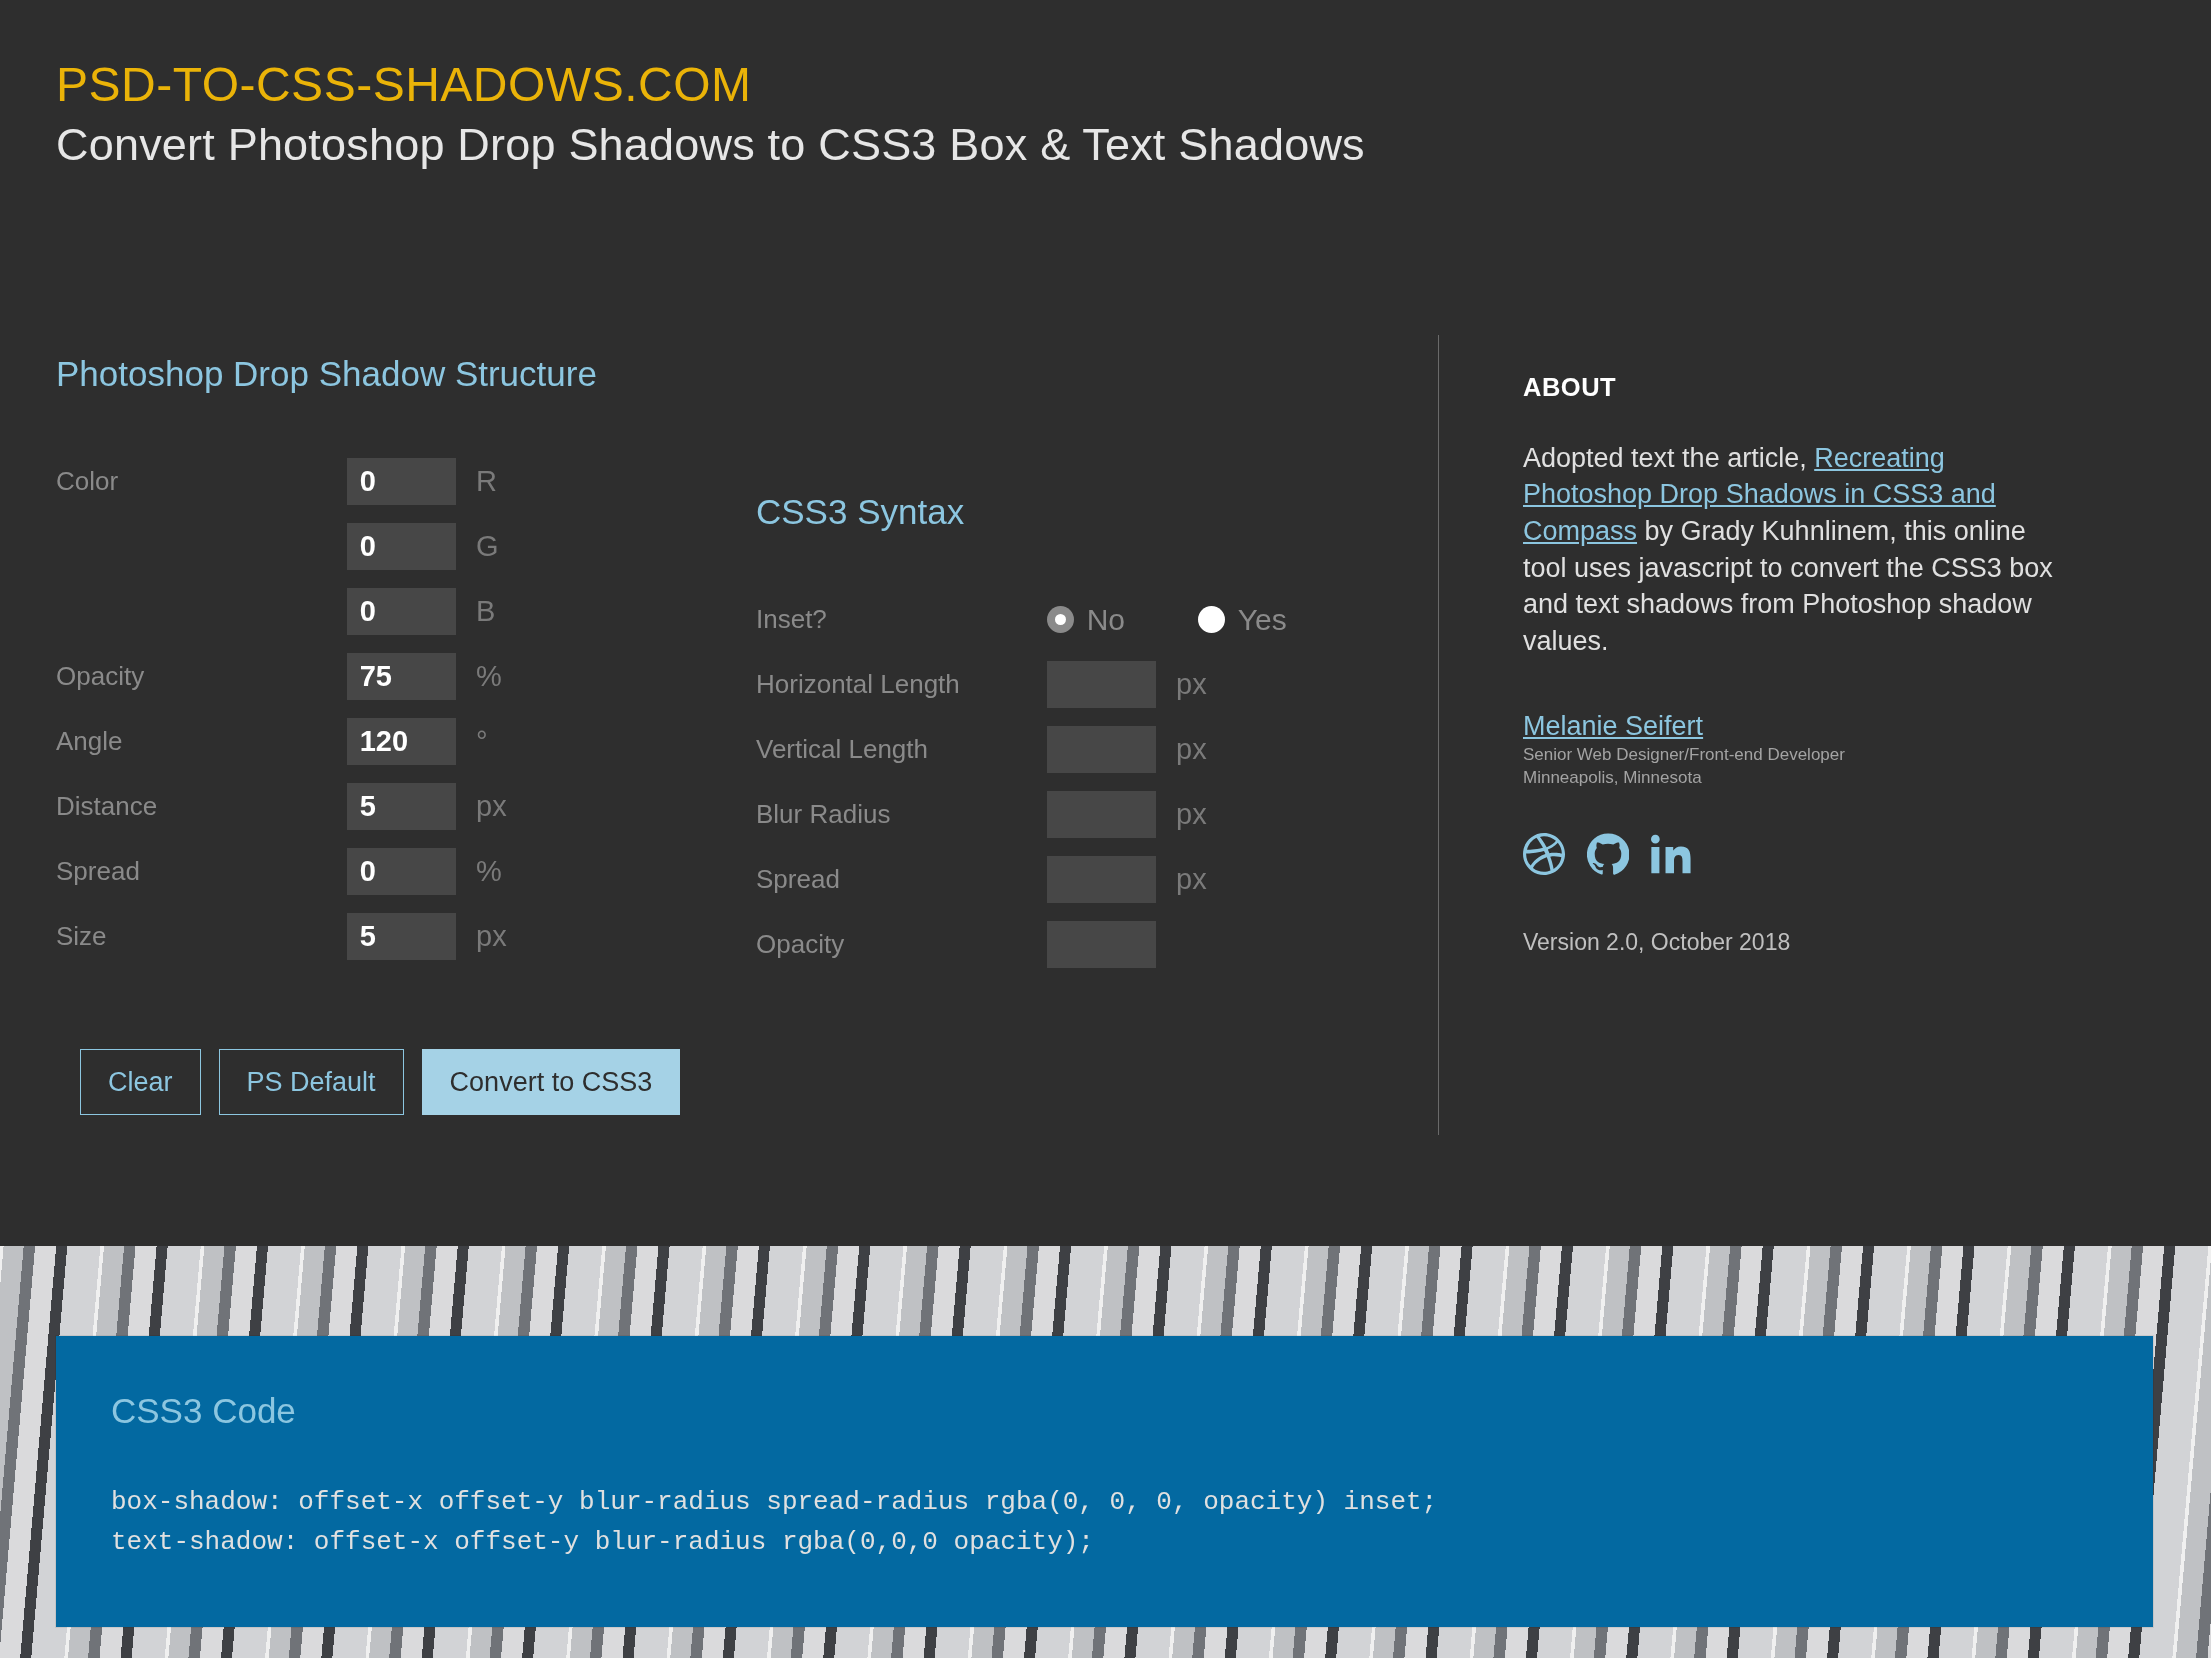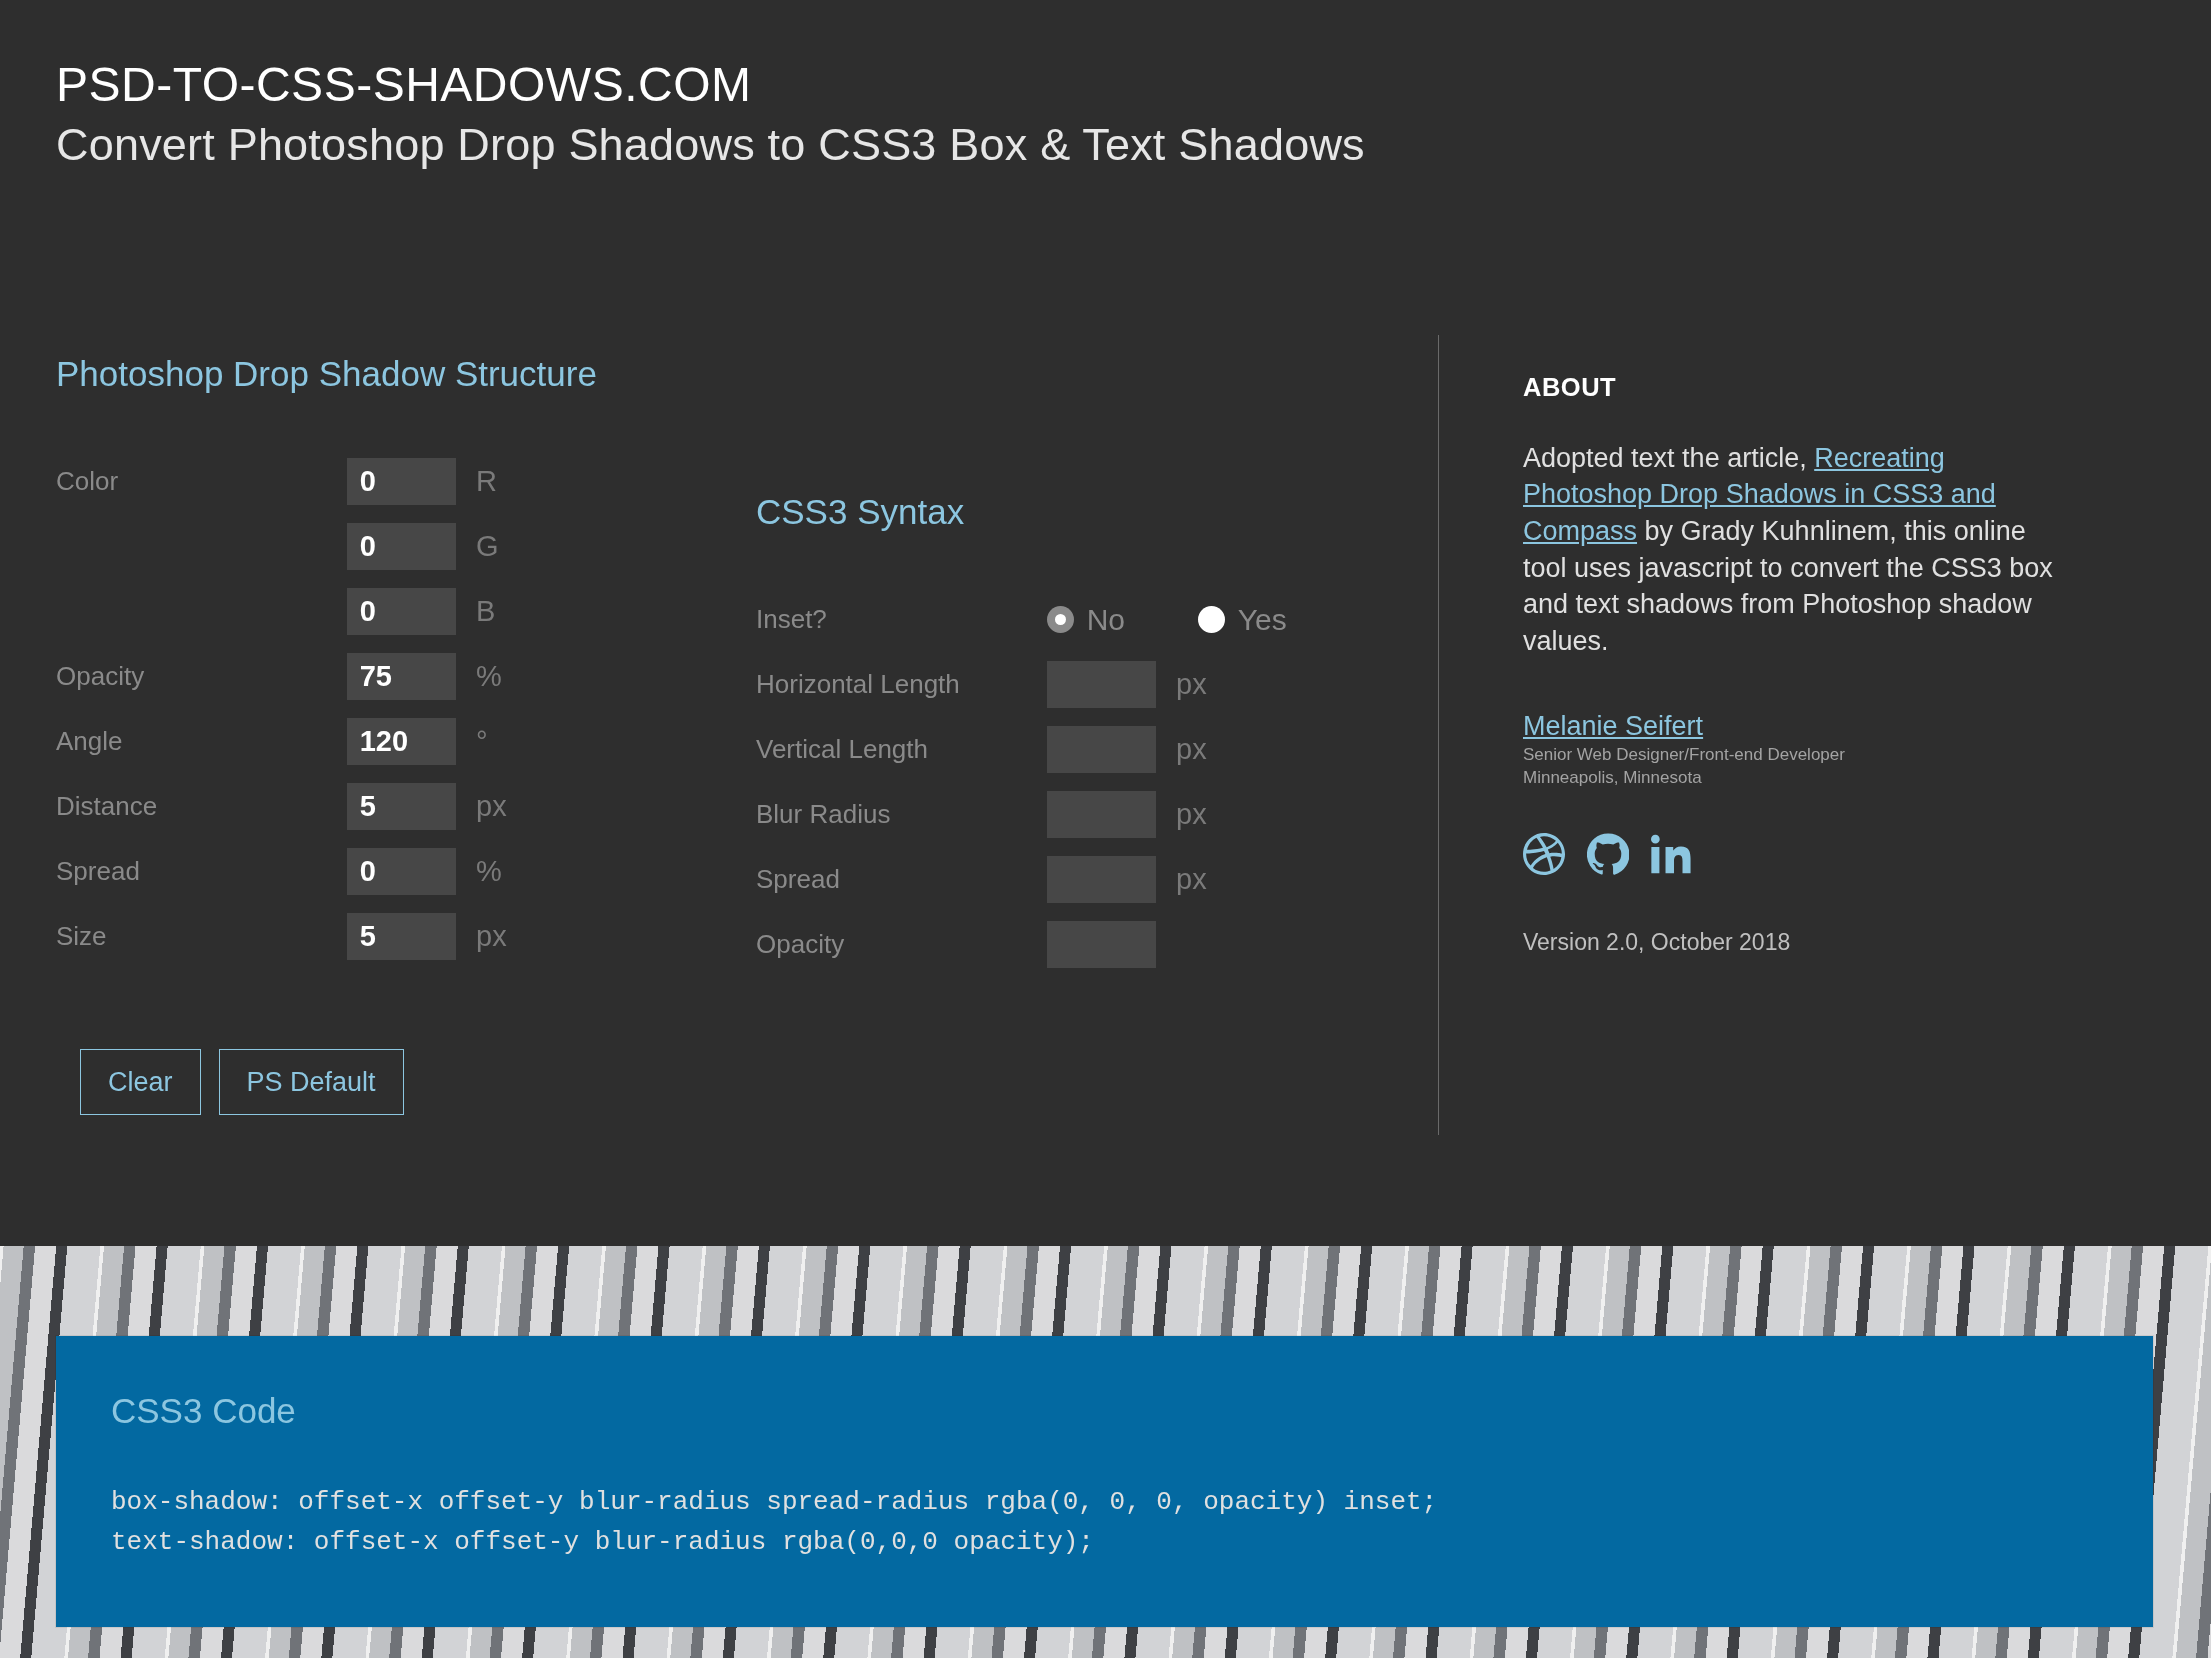--- a/index.html
+++ b/index.html
@@ -11,21 +11,21 @@
     color: #bdbdbd;
     -webkit-font-smoothing: antialiased;
   }
   .page {
     padding: 55px 56px 0 56px;
   }
   a { color: #8cc6e0; text-decoration: underline; }
   h1.title {
     font-size: 48px;
     font-weight: 400;
-    color: #ffffff;
+    color: #eab308;
     letter-spacing: 0.5px;
     line-height: 1.25;
   }
   h2.subtitle {
     font-size: 45px;
     font-weight: 400;
     color: #e6e6e6;
     letter-spacing: 0.2px;
     margin-top: 3.6px;
   }
@@ -241,20 +241,21 @@
       </div>
       <div class="field-row">
         <div class="field-label">Size</div>
         <input class="field-input" value="5" style="">
         <div class="field-unit">px</div>
       </div>
 
       <div class="btn-row">
         <button class="btn">Clear</button>
         <button class="btn">PS Default</button>
+        <button class="btn primary">Convert to CSS3</button>
       </div>
     </div>
 
     <div class="col-mid">
       <div class="section-title">CSS3 Syntax</div>
 
       <div class="field-row">
         <div class="field-label">Inset?</div>
         <span class="radio">
           <span class="radio-circle">

